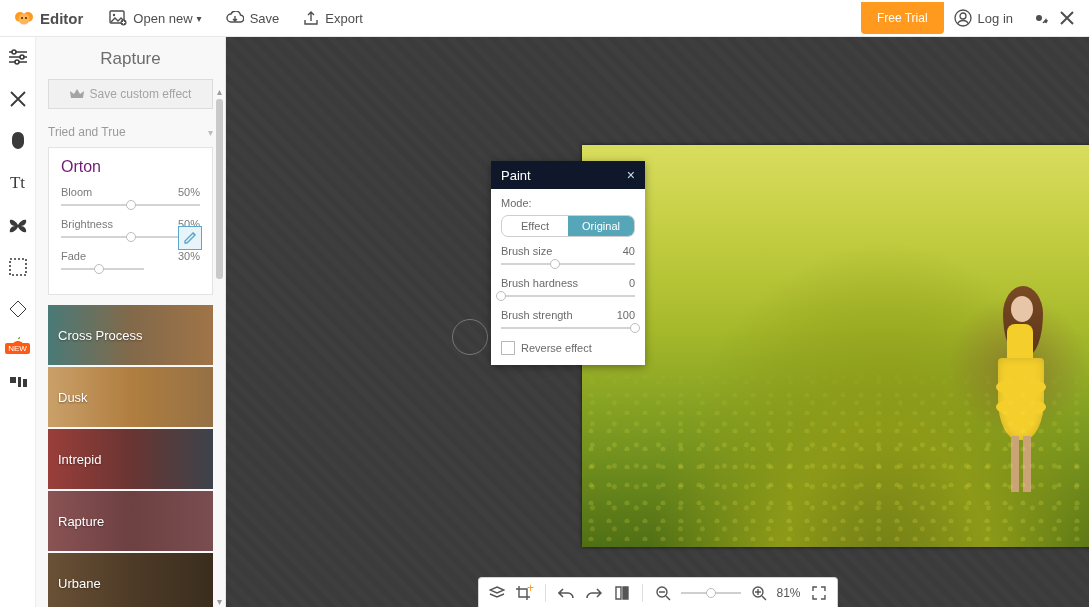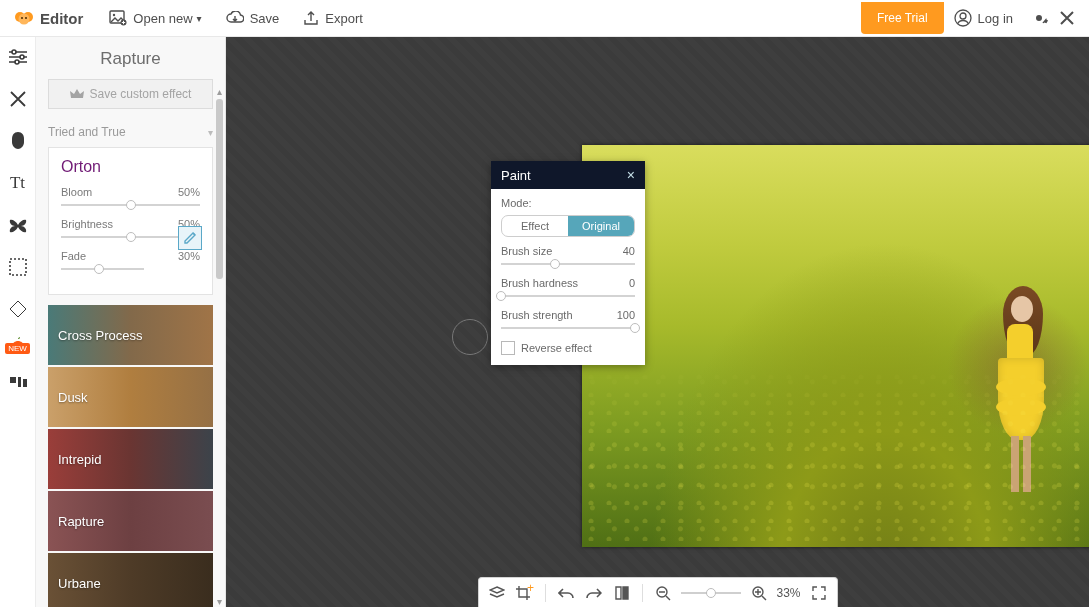--- a/index.html
+++ b/index.html
@@ -393,21 +393,21 @@
       <div class="zoom-track">
           <div class="line"></div>
           <div class="thumb"></div>
         </div>
       <div class="bicon">
           <svg width="16" height="16" viewBox="0 0 16 16" fill="none" stroke="#555" stroke-width="1.4">
             <circle cx="7" cy="7" r="5"></circle>
             <path d="M11 11l4 4M4 7h6M7 4v6"></path>
           </svg>
         </div>
-      <span class="zoom-label">33%</span>
+      <span class="zoom-label">81%</span>
       <div class="bicon">
           <svg width="14" height="14" viewBox="0 0 14 14" fill="none" stroke="#555" stroke-width="1.4">
             <path d="M1 5V1h4M13 5V1H9M1 9v4h4M13 9v4H9"></path>
           </svg>
         </div>
     </div>
   </div>
 </div>
 
 </body></html>

